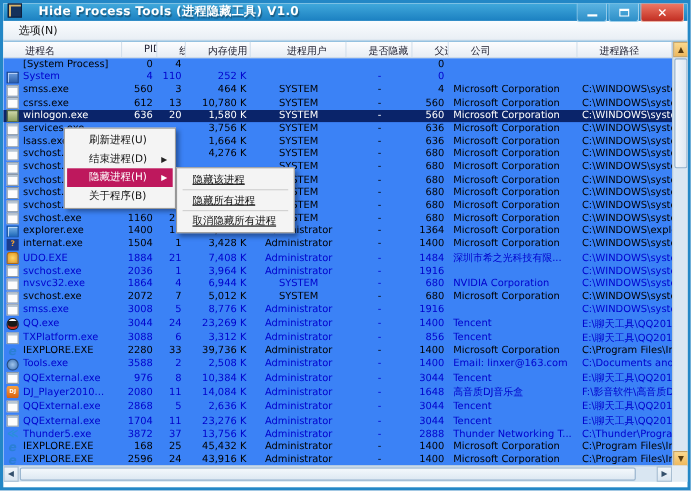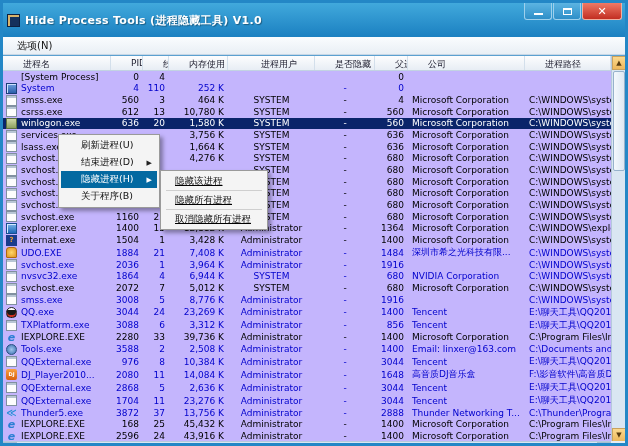--- a/index.html
+++ b/index.html
@@ -5,22 +5,22 @@
   * { margin:0; padding:0; box-sizing:border-box; }
   html,body { background:#e8e8e8; }
   body { font-family:"DejaVu Sans", sans-serif; }
 
   .window{
     position:relative; width:628px; height:446px;
     border:3px solid #2387c6; background:#fff; overflow:hidden;
   }
   
   .titlebar{
-    height:34px; background:linear-gradient(#41a9dc,#1b80c1);
-    display:flex; align-items:center; padding-left:4px; position:relative;
+    height:16px; background:linear-gradient(#41a9dc,#1b80c1);
+    display:flex; align-items:flex-start; padding-left:4px; position:relative;gap:10px;
   }
   .app-icon{ width:13px; height:13px; background:#15315c; border:1px solid #0c2040;
     margin-right:5px; box-shadow:inset 2px 2px 0 #d8b26a; }
   .title-text{ color:#fff; font-weight:bold; font-size:11px; letter-spacing:.3px;
     text-shadow:1px 1px 1px rgba(0,0,0,.35); white-space:nowrap; }
   .win-controls{ position:absolute; right:3px; top:0; display:flex; }
   .wc-btn{ width:28px; height:17px; margin-left:1px; border:1px solid #9ed0ec;
     border-top:none; border-radius:0 0 3px 3px; background:linear-gradient(#5cb4e2,#2e8fc8);
     color:#fff; font-size:9px; display:flex; align-items:center; justify-content:center; cursor:default; }
   .wc-close{ width:40px; background:linear-gradient(#ef7a66,#c22e22); border-color:#f0b0a0; font-weight:bold; font-size:11px; }
@@ -37,21 +37,21 @@
   .grid-header{ display:flex; height:15px; width:608px;
     background:linear-gradient(#fdfdfe,#e7edf4); border-bottom:1px solid #c2d3e2; }
   .grid-header .hc{ font-size:9px; color:#223; padding:2px 4px 0 20px;
     border-right:1px solid #d3dfeb; white-space:nowrap; overflow:hidden; }
 
   .c-name{width:108px;} .c-pid{width:32px;} .c-thr{width:26px;} .c-mem{width:59px;}
   .c-user{width:87px;} .c-hid{width:60px;} .c-ppid{width:33px;} .c-co{width:117px;} .c-path{width:86px;}
   .al-r{text-align:right;} .al-c{text-align:center;}
 
   .rows{ position:absolute; top:15px; left:0; width:608px; height:371px;
-    display:grid; grid-auto-rows:1fr; background:#c4b5fd; }
+    display:grid; grid-auto-rows:1fr; background:#3b82f6; }
   .prow{ display:flex; align-items:center; font-size:9px; color:#000; white-space:nowrap; }
   .prow.blue{ color:#0000cc; }
   .prow.selected{ background:#0a246a; color:#fff !important; }
   .cell{ padding:0 4px; overflow:hidden; white-space:nowrap; flex:none; }
   .c-name.cell{ display:flex; align-items:center; padding-left:3px; }
   .c-name .txt{ overflow:hidden; }
 
   
   .ic{ width:11px; height:11px; flex:none; margin-right:4px; display:inline-flex;
     align-items:center; justify-content:center; font-size:7px; line-height:1; }
@@ -92,21 +92,21 @@
     background:linear-gradient(#f4f8fc,#dde8f2); border:1px solid #96b2cc; border-radius:2px; }
   .sb-corner{ position:absolute; right:0; bottom:0; width:14px; height:15px; background:#e4edf5; }
 
   
   .menu-pop{ position:absolute; background:#f4f4f4; border:1px solid #9a9a9a;
     box-shadow:3px 3px 4px rgba(0,0,0,.35); padding:2px; z-index:10; }
   .context-menu{ left:55px; top:78px; width:102px; }
   .cm-item{ height:17px; display:flex; align-items:center; font-size:9.5px; color:#111;
     padding-left:20px; position:relative; white-space:nowrap; }
   .cm-item .arr{ position:absolute; right:5px; font-size:7px; color:#222; }
-  .cm-item.hl{ background:#0369a1; color:#fff; }
+  .cm-item.hl{ background:#be185d; color:#fff; }
   .cm-item.hl .arr{ color:#fff; }
   .submenu{ left:157px; top:114px; width:108px;text-decoration:underline; }
   .sm-item{ height:16px; display:flex; align-items:center; font-size:9.5px; color:#111;
     padding-left:12px; white-space:nowrap; }
   .sm-sep{ border-top:1px solid #cfcfcf; margin:1px 3px; }
 </style>
 </head>
 <body>
 
 <div class="window">

